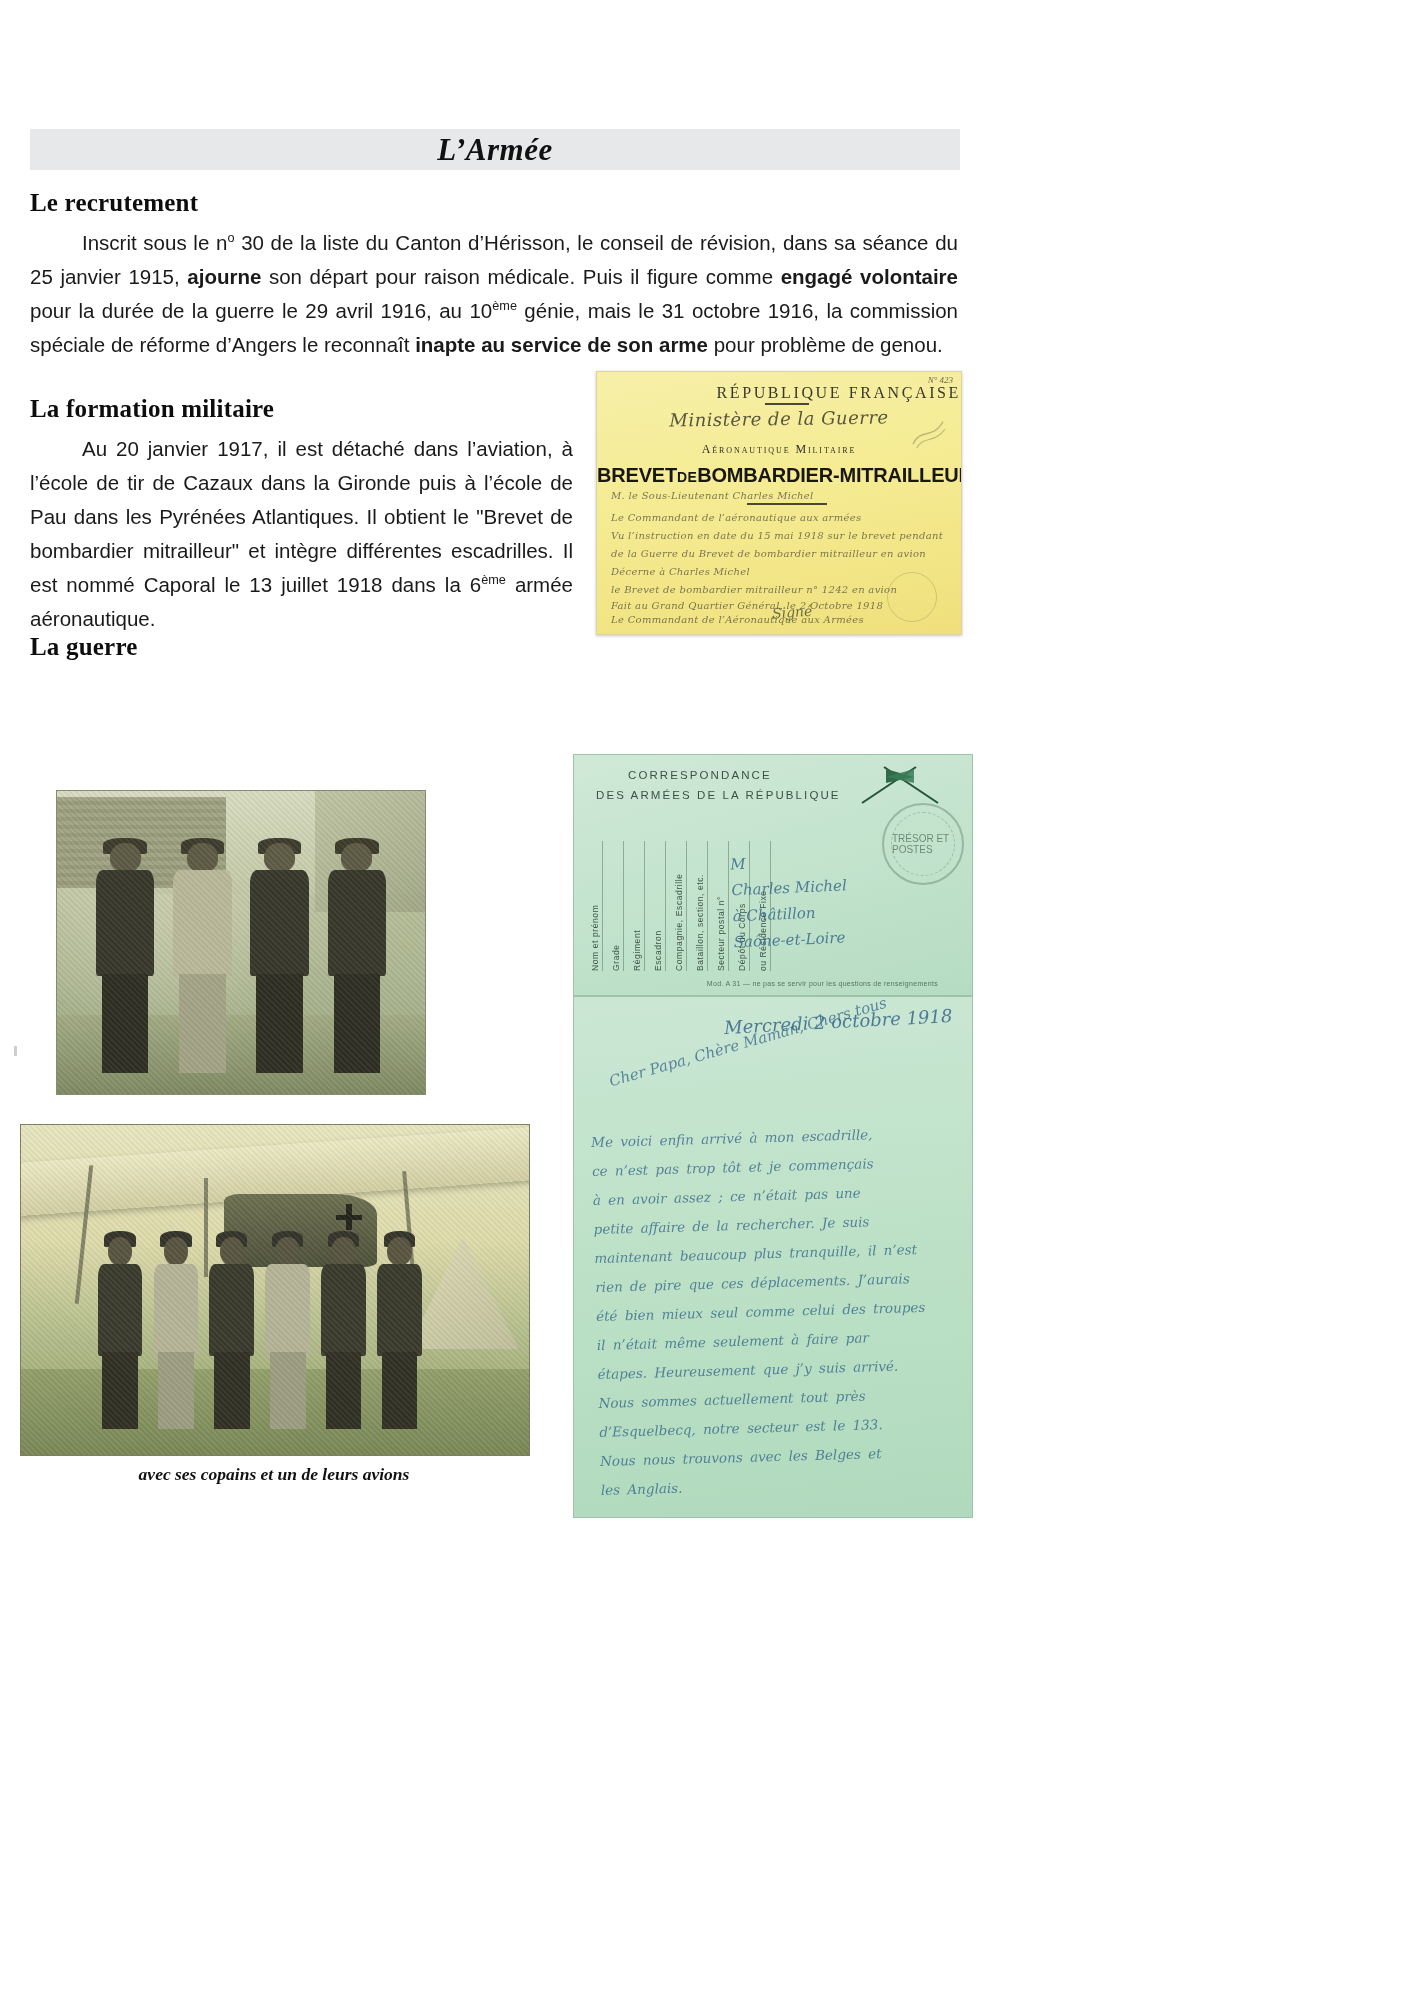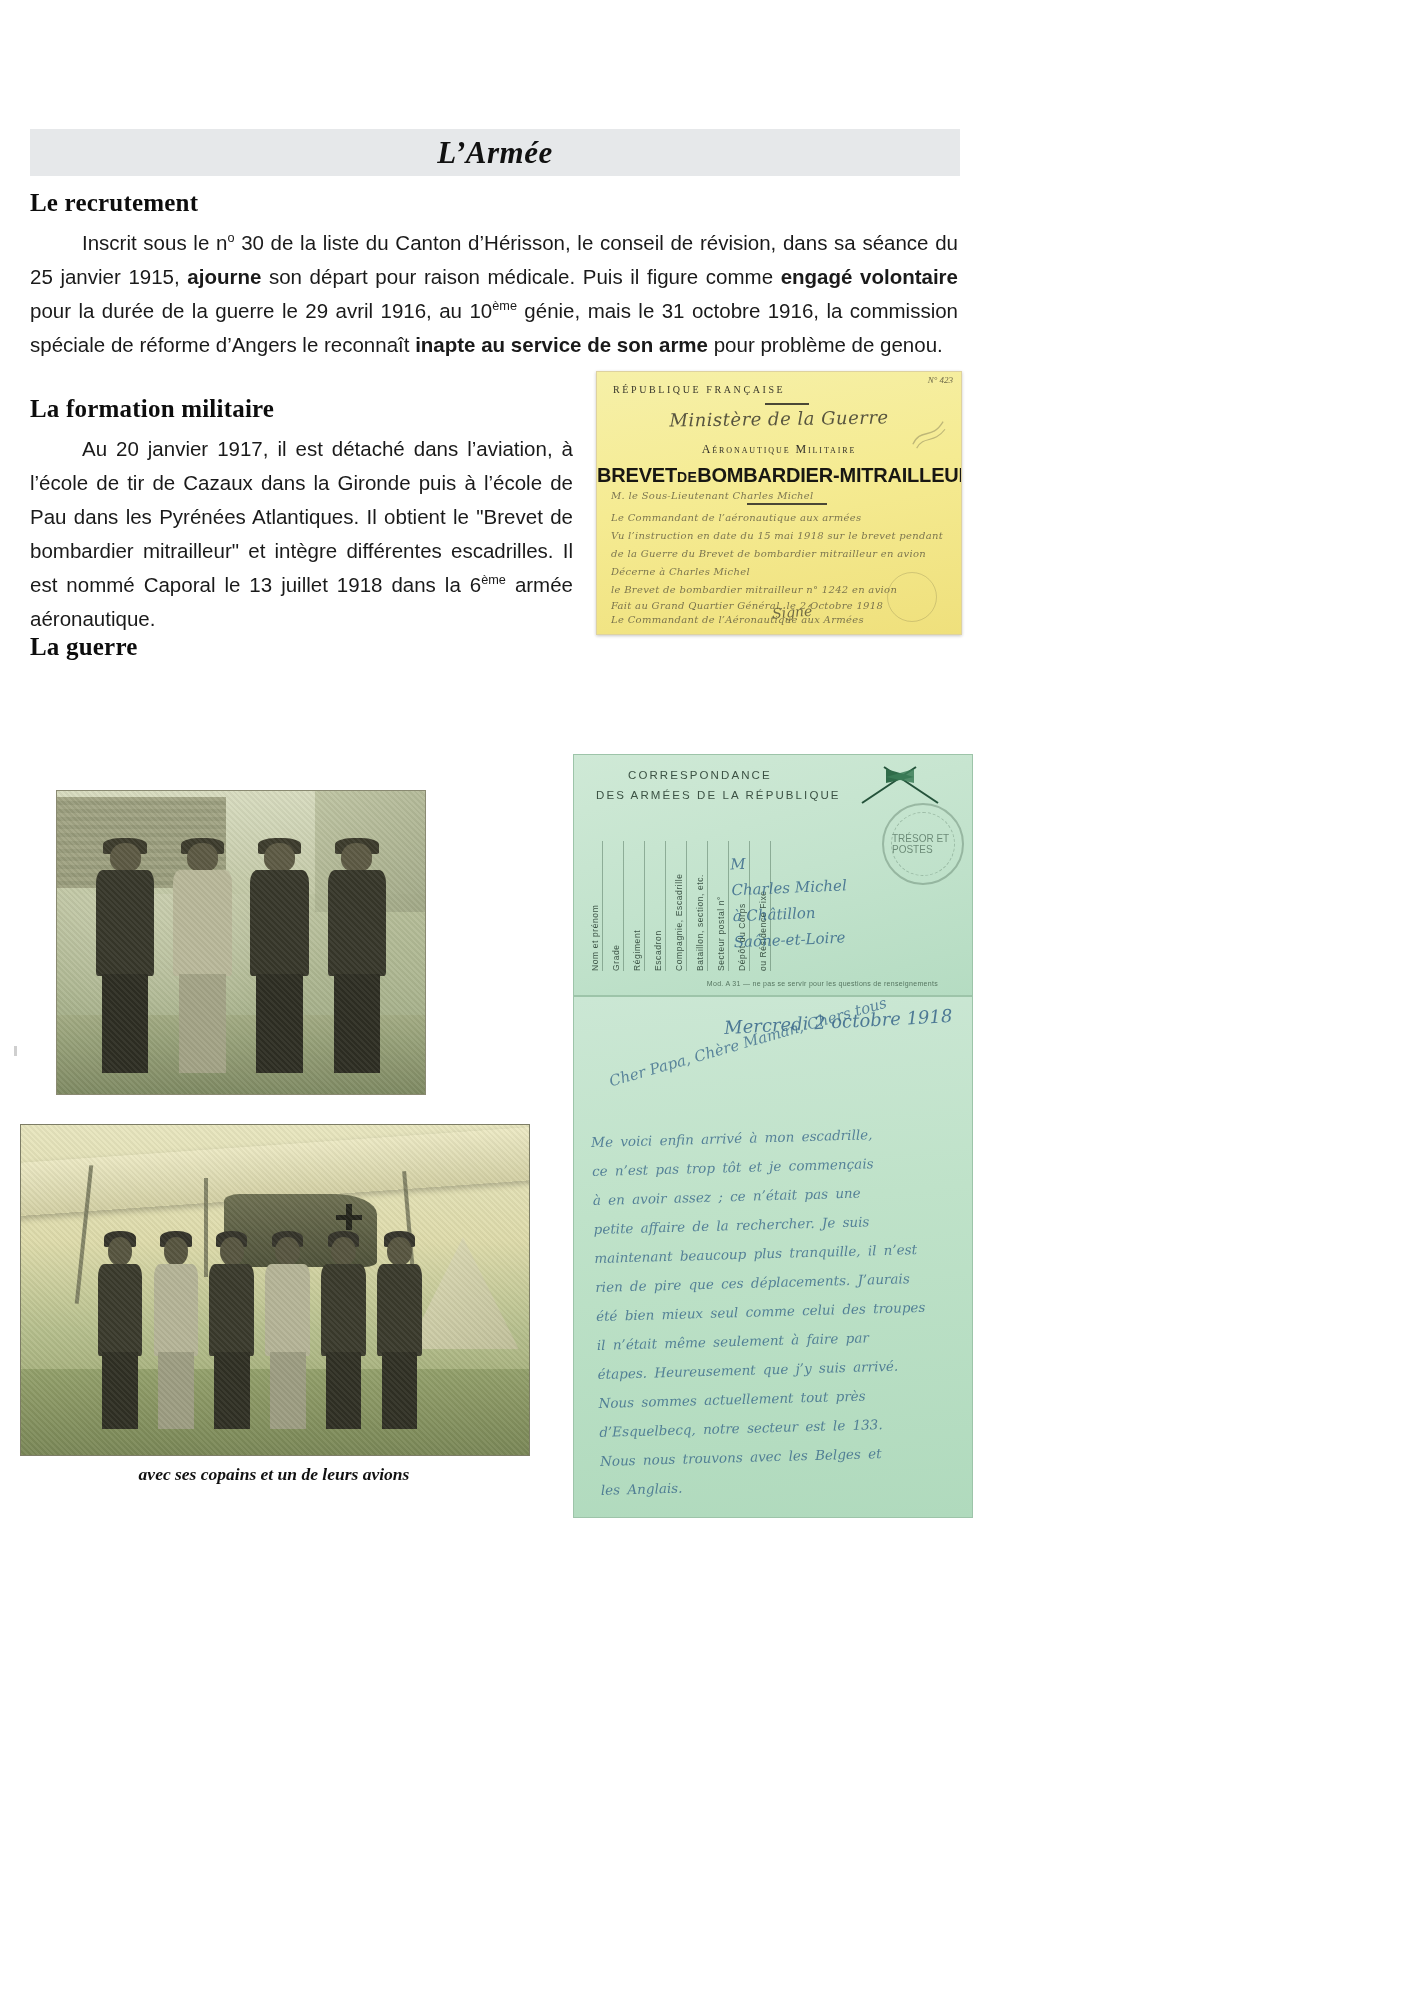--- a/index.html
+++ b/index.html
@@ -15,21 +15,21 @@
     font-family: "Liberation Sans", sans-serif;
     overflow: hidden;
   }
 
   
   .title-banner {
     position: absolute;
     left: 30px;
     top: 129px;
     width: 930px;
-    height: 47px;
+    height: 41px;
     background: #e6e8ea;
     display: flex;
     align-items: center;
     justify-content: center;
   }
   .title-banner .title-text {
     font-family: "Liberation Serif", serif;
     font-style: italic;
     font-weight: bold;
     font-size: 31px;
@@ -107,22 +107,22 @@
     right: 8px;
     top: 3px;
     font-size: 9px;
     color: #6f6a4a;
     font-style: italic;
   }
   .brevet .bv-republique {
     position: absolute;
     left: 0; right: 0;
     top: 12px;
-    text-align: left;
-    font-size: 10px;
+    text-align: right;
+    font-size: 16px;
     letter-spacing: 2.6px;
     color: #3a382c;
     margin-left: 16px;
   }
   .brevet .bv-rule {
     position: absolute;
     height: 2px;
     background: #4a4736;
   }
   .brevet .bv-rule-1 { left: 168px; top: 31px; width: 44px; }

